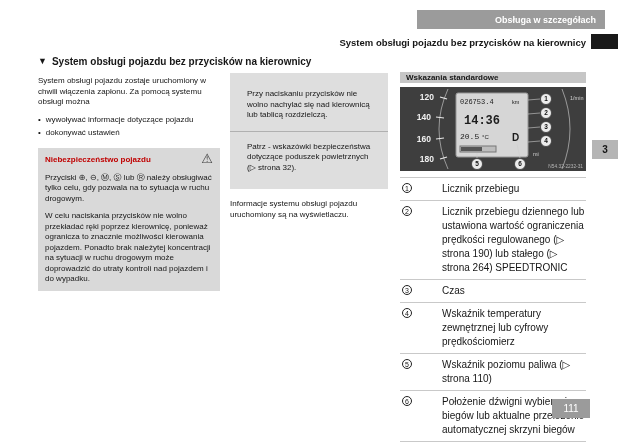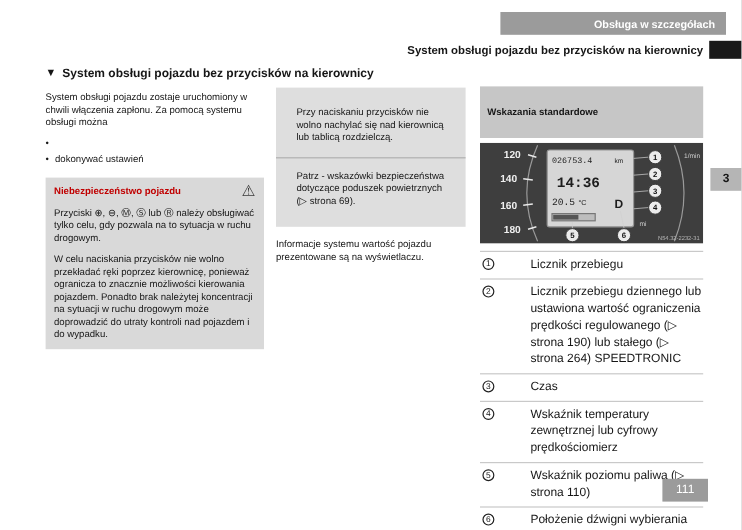--- a/index.html
+++ b/index.html
@@ -38,21 +38,21 @@
   .warn-title { color: #c00000; font-weight: bold; font-size: 8px; margin: 0 0 7px; width: 130px; }
   .warn-icon { position: absolute; top: 4px; right: 7px; font-size: 13px; color: #3a3a3a; line-height: 1; }
   .warnbox p { font-size: 8px; line-height: 1.32; margin: 0 0 7px; }
   .warnbox p:last-child { margin-bottom: 0; }
 
   .note-box { background: #dedede; padding: 6px 7px; }
   .note-box p { font-size: 8px; line-height: 1.32; margin: 10px; }
   .note-sep { border: 0; border-top: 1px solid #b0b0b0; margin: 6px -7px; }
   .col2 .free-p { font-size: 8px; line-height: 1.32; margin: 10px 0 0; }
 
-  .std-header { background: #c6c6c6; font-weight: bold; font-size: 8px; padding: 17px 6px; }
+  .std-header { background: #c6c6c6; font-weight: bold; font-size: 8px; padding: 1px 6px; }
   .cluster { display: block; margin-top: 4px; }
 
   .legend { margin-top: 6px; border-top: 1px solid #c9c9c9; }
   .legend-row { display: flex; gap: 6px; padding: 4px 0 4px 2px; border-bottom: 1px solid #c9c9c9; }
   .num-circle {
     flex: 0 0 auto; width: 10px; height: 10px; border: 1px solid #222; border-radius: 50%;
     font-size: 7px; line-height: 1; display: flex; align-items: center; justify-content: center;
     margin-top: 1px;
   }
   .legend-text { font-size: 10px; line-height: 1.4; margin-left: 24px; }
@@ -84,41 +84,42 @@
   <div class="section-title">
     <span class="marker">▼</span>
     <span>System obsługi pojazdu bez przycisków na kierownicy</span>
   </div>
 
   <div class="col1">
     <p class="body-text">System obsługi pojazdu zostaje uruchomiony w chwili włączenia zapłonu. Za pomocą systemu obsługi można</p>
     <div class="bullets">
       <div class="bullet-row">
         <span class="bullet-glyph">•</span>
+        <span>wywoływać informacje dotyczące pojazdu</span>
       </div>
       <div class="bullet-row">
         <span class="bullet-glyph">•</span>
         <span>dokonywać ustawień</span>
       </div>
     </div>
     <div class="warnbox">
       <span class="warn-icon">⚠</span>
       <p class="warn-title">Niebezpieczeństwo pojazdu</p>
       <p>Przyciski ⊕, ⊖, Ⓜ, Ⓢ lub Ⓡ należy obsługiwać tylko celu, gdy pozwala na to sytuacja w ruchu drogowym.</p>
       <p>W celu naciskania przycisków nie wolno przekładać ręki poprzez kierownicę, ponieważ ogranicza to znacznie możliwości kierowania pojazdem. Ponadto brak należytej koncentracji na sytuacji w ruchu drogowym może doprowadzić do utraty kontroli nad pojazdem i do wypadku.</p>
     </div>
   </div>
 
   <div class="col2">
     <div class="note-box">
       <p>Przy naciskaniu przycisków nie wolno nachylać się nad kierownicą lub tablicą rozdzielczą.</p>
       <hr class="note-sep">
-      <p>Patrz - wskazówki bezpieczeństwa dotyczące poduszek powietrznych (▷ strona 69).</p>
-    </div>
-    <p class="free-p">Informacje systemu wartość pojazdu prezentowane są na wyświetlaczu.</p>
+      <p>Patrz - wskazówki bezpieczeństwa dotyczące poduszek powietrznych (▷ strona 32).</p>
+    </div>
+    <p class="free-p">Informacje systemu obsługi pojazdu uruchomiony są na wyświetlaczu.</p>
   </div>
 
   <div class="col3">
     <div class="std-header">
       <span>Wskazania standardowe</span>
     </div>
 
     <svg class="cluster" width="186" height="84" viewBox="0 0 186 84" xmlns="http://www.w3.org/2000/svg">
       <rect x="0" y="0" width="186" height="84" fill="#3e3e3e"></rect>
 

